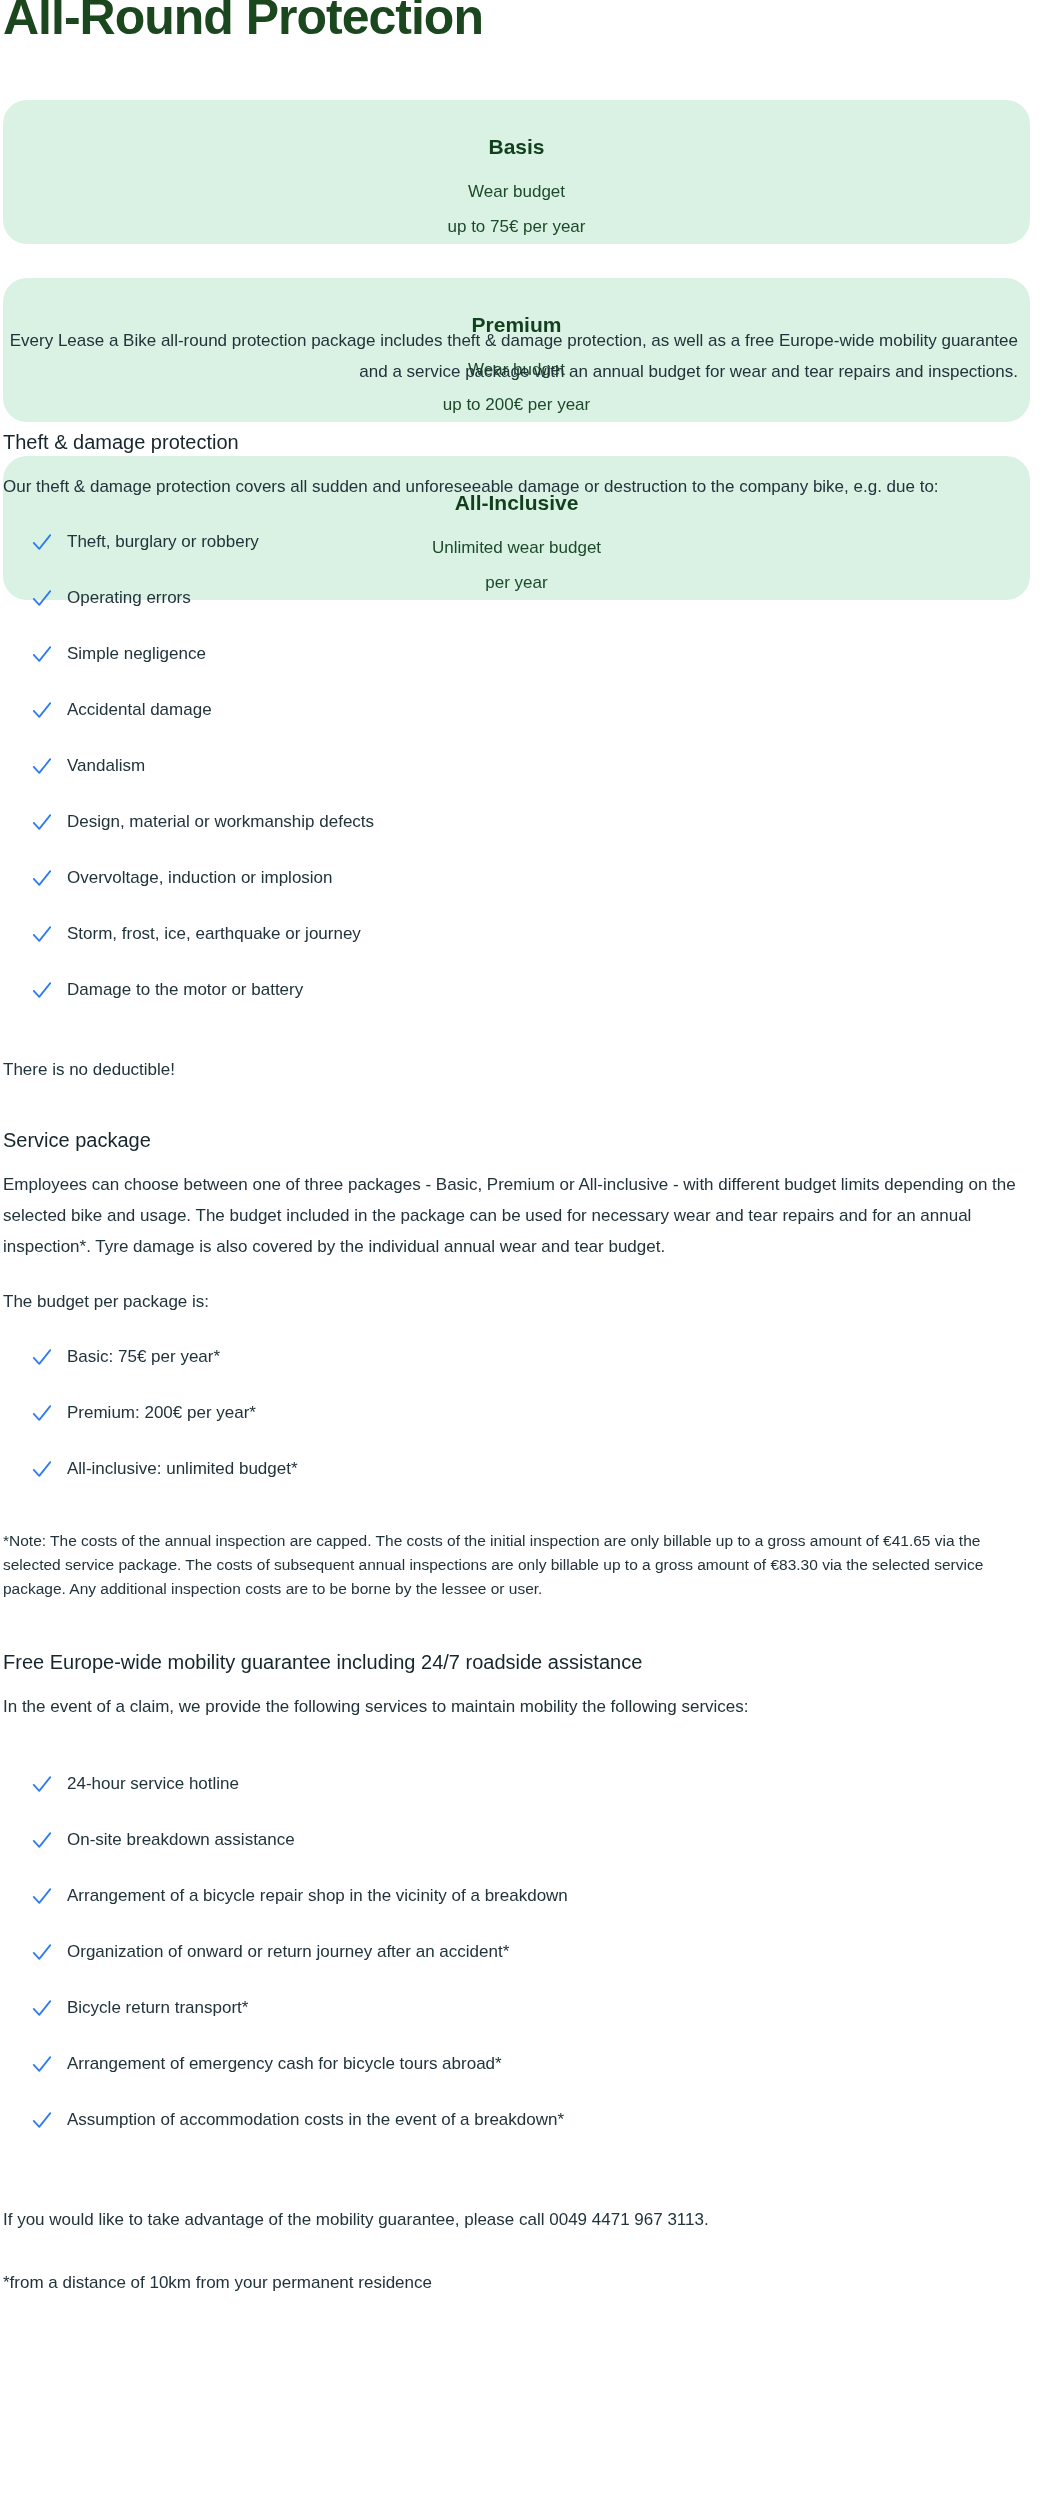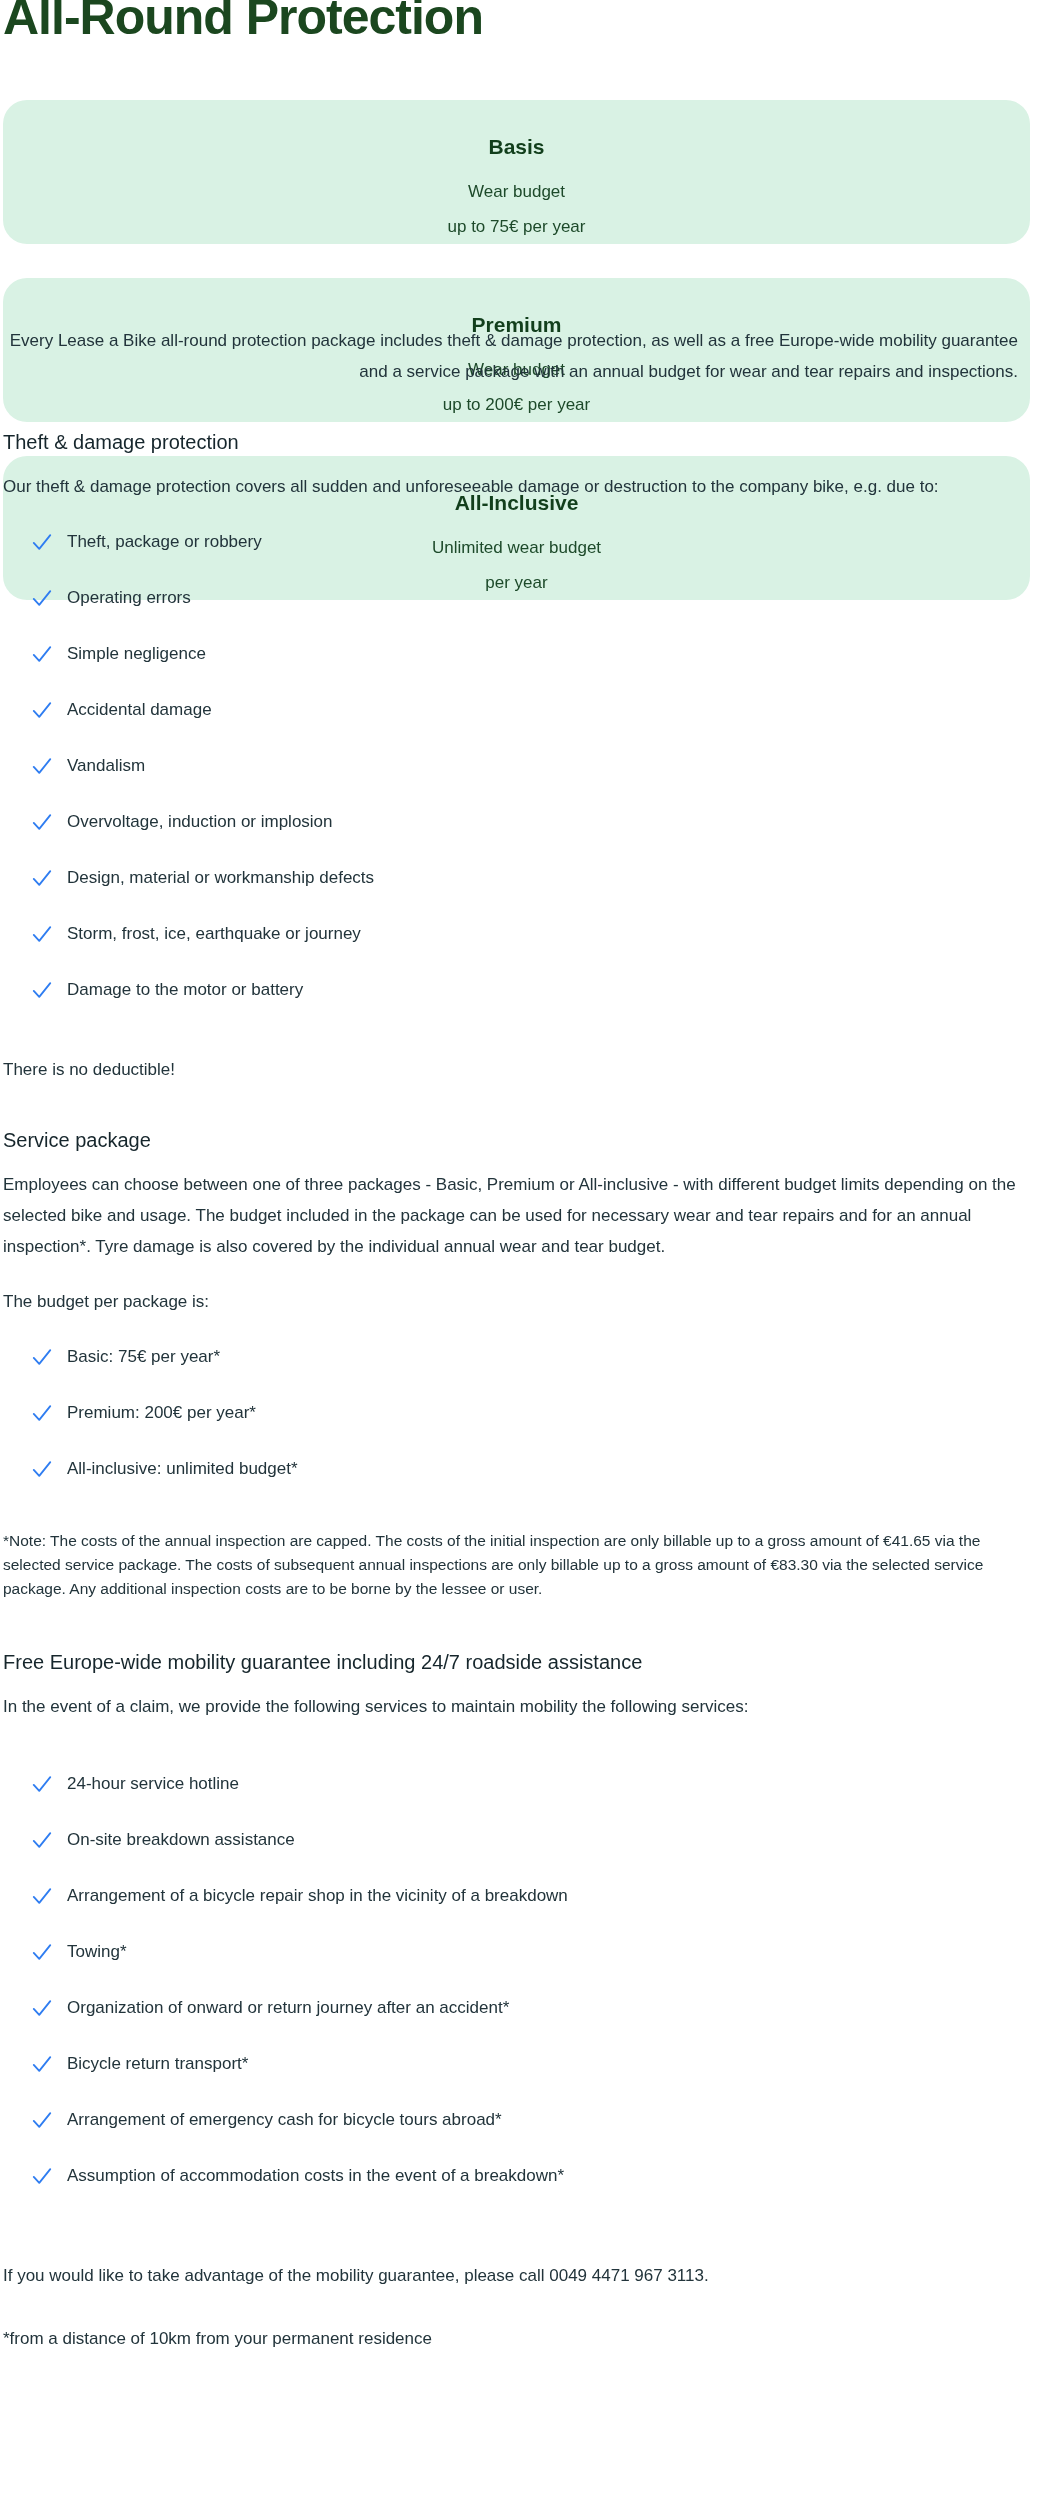--- a/index.html
+++ b/index.html
@@ -98,21 +98,21 @@
   <h2>Theft &amp; damage protection</h2>
   <p class="body">Our theft &amp; damage protection covers all sudden and unforeseeable damage or destruction to the company bike, e.g. due to:</p>
 
   <ul class="checklist">
     <li>
       <span class="check">
           <svg viewBox="0 0 24 24" fill="none">
             <path d="M3 13 L9 19.5 L21 4.5" stroke="#2f7df1" stroke-width="2" stroke-linecap="round" stroke-linejoin="round"></path>
           </svg>
         </span>
-      <span>Theft, package or robbery</span>
+      <span>Theft, burglary or robbery</span>
     </li>
     <li>
       <span class="check">
           <svg viewBox="0 0 24 24" fill="none">
             <path d="M3 13 L9 19.5 L21 4.5" stroke="#2f7df1" stroke-width="2" stroke-linecap="round" stroke-linejoin="round"></path>
           </svg>
         </span>
       <span>Operating errors</span>
     </li>
     <li>
@@ -138,29 +138,29 @@
           </svg>
         </span>
       <span>Vandalism</span>
     </li>
     <li>
       <span class="check">
           <svg viewBox="0 0 24 24" fill="none">
             <path d="M3 13 L9 19.5 L21 4.5" stroke="#2f7df1" stroke-width="2" stroke-linecap="round" stroke-linejoin="round"></path>
           </svg>
         </span>
+      <span>Design, material or workmanship defects</span>
+    </li>
+    <li>
+      <span class="check">
+          <svg viewBox="0 0 24 24" fill="none">
+            <path d="M3 13 L9 19.5 L21 4.5" stroke="#2f7df1" stroke-width="2" stroke-linecap="round" stroke-linejoin="round"></path>
+          </svg>
+        </span>
       <span>Overvoltage, induction or implosion</span>
-    </li>
-    <li>
-      <span class="check">
-          <svg viewBox="0 0 24 24" fill="none">
-            <path d="M3 13 L9 19.5 L21 4.5" stroke="#2f7df1" stroke-width="2" stroke-linecap="round" stroke-linejoin="round"></path>
-          </svg>
-        </span>
-      <span>Design, material or workmanship defects</span>
     </li>
     <li>
       <span class="check">
           <svg viewBox="0 0 24 24" fill="none">
             <path d="M3 13 L9 19.5 L21 4.5" stroke="#2f7df1" stroke-width="2" stroke-linecap="round" stroke-linejoin="round"></path>
           </svg>
         </span>
       <span>Storm, frost, ice, earthquake or journey</span>
     </li>
     <li>
@@ -235,28 +235,20 @@
           </svg>
         </span>
       <span>Arrangement of a bicycle repair shop in the vicinity of a breakdown</span>
     </li>
     <li>
       <span class="check">
           <svg viewBox="0 0 24 24" fill="none">
             <path d="M3 13 L9 19.5 L21 4.5" stroke="#2f7df1" stroke-width="2" stroke-linecap="round" stroke-linejoin="round"></path>
           </svg>
         </span>
-      <span>Towing*</span>
-    </li>
-    <li>
-      <span class="check">
-          <svg viewBox="0 0 24 24" fill="none">
-            <path d="M3 13 L9 19.5 L21 4.5" stroke="#2f7df1" stroke-width="2" stroke-linecap="round" stroke-linejoin="round"></path>
-          </svg>
-        </span>
       <span>Organization of onward or return journey after an accident*</span>
     </li>
     <li>
       <span class="check">
           <svg viewBox="0 0 24 24" fill="none">
             <path d="M3 13 L9 19.5 L21 4.5" stroke="#2f7df1" stroke-width="2" stroke-linecap="round" stroke-linejoin="round"></path>
           </svg>
         </span>
       <span>Bicycle return transport*</span>
     </li>

